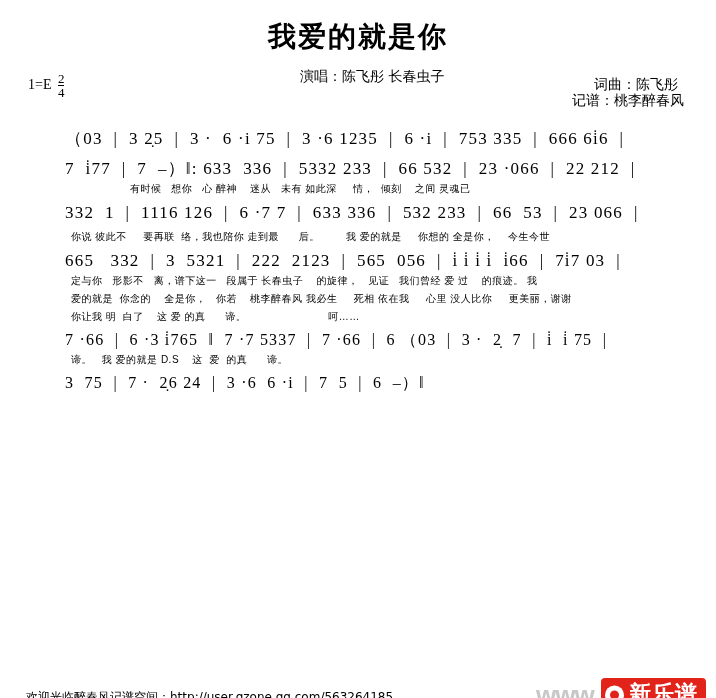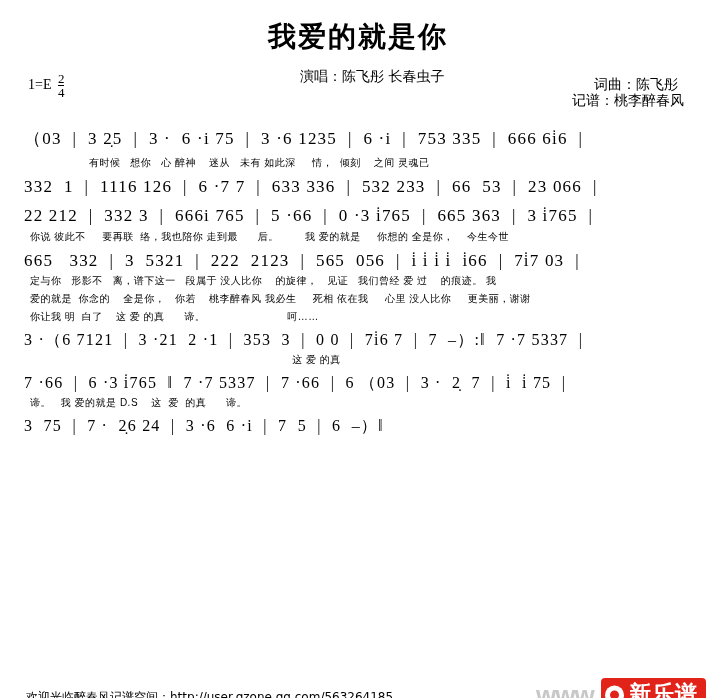--- a/index.html
+++ b/index.html
@@ -73,20 +73,21 @@
     top: 30px;
     font-size: 14px;
     font-family: Liberation Mono, monospace;
   }
 
   
   .system {
     position: relative;
     padding: 0 24px;
     margin-top: 4px;
+    margin-left: 41px;
   }
   .notes {
     font-family: "Liberation Serif", serif;
     font-size: 17px;
     letter-spacing: 1.2px;
     white-space: pre;
     line-height: 1.5;
   }
   .lyric {
     font-family: Liberation Sans, sans-serif;
@@ -174,42 +175,38 @@
     <div class="perf">演唱：陈飞彤 长春虫子</div>
     <div class="composer">词曲：陈飞彤</div>
     <div class="scribe">记谱：桃李醉春风</div>
   </div>
 
   <div class="system">
     <div class="notes">（03  |  3 2̣5  |  3 ·  6 ·i 75  |  3 ·6 1235  |  6 ·i  |  753 335  |  666 6i̇6  |</div>
     <div class="lyric"></div>
   </div>
   <div class="system">
+    <div class="notes">7  i̇77  |  7  –）‖: 633  336  |  5332 233  |  66 532  |  23 ·066  |  22 212  |</div>
     <div class="lyric">                  有时候   想你   心 醉神    迷从   未有 如此深     情，  倾刻    之间 灵魂已</div>
   </div>
   <div class="system">
     <div class="notes">332  1  |  1116 126  |  6 ·7 7  |  633 336  |  532 233  |  66  53  |  23 066  |</div>
   </div>
   <div class="system">
-    <div class="notes">22 212  |  332 3  |  666i 765  |  5 ·66  |  0 ·3 i̇765  |  665 363  |  3 i̇765  |</div>
     <div class="lyric">你说 彼此不     要再联  络，我也陪你 走到最      后。        我 爱的就是     你想的 全是你，    今生今世</div>
   </div>
   <div class="system">
     <div class="notes">665   332  |  3  5321  |  222  2123  |  565  056  |  i̇ i̇ i̇ i̇  i̇66  |  7i̇7 03  |</div>
-    <div class="lyric">定与你   形影不   离，谱下这一   段属于 没人比你    的旋律，   见证   我们曾经 爱 过    的痕迹。 我</div>
+    <div class="lyric">定与你   形影不   离，谱下这一   段属于 长春虫子    的旋律，   见证   我们曾经 爱 过    的痕迹。 我</div>
   </div>
   <div class="system">
     <div class="lyric">爱的就是  你念的    全是你，   你若    桃李醉春风 我必生     死相 依在我     心里 没人比你     更美丽，谢谢</div>
   </div>
   <div class="system">
     <div class="lyric">你让我 明  白了    这 爱 的真      谛。                         呵……</div>
-  </div>
-  <div class="system">
-    <div class="notes small">3 ·（6 7121  |  3 ·21  2 ·1  |  353  3  |  0 0  |  7i̇6 7  |  7  –）:‖  7 ·7 5337  |</div>
-    <div class="lyric">                                                                                这 爱 的真</div>
   </div>
   <div class="system">
     <div class="notes small">7 ·66  |  6 ·3 i̇765  ‖  7 ·7 5337  |  7 ·66  |  6 （03  |  3 ·  2̣  7  |  i̇  i̇ 75  |</div>
     <div class="lyric">谛。   我 爱的就是 D.S    这  爱  的真      谛。</div>
   </div>
   <div class="system">
     <div class="notes small">3  75  |  7 ·  2̣6 24  |  3 ·6  6 ·i  |  7  5  |  6  –）‖</div>
     <div class="lyric"></div>
   </div>
 

